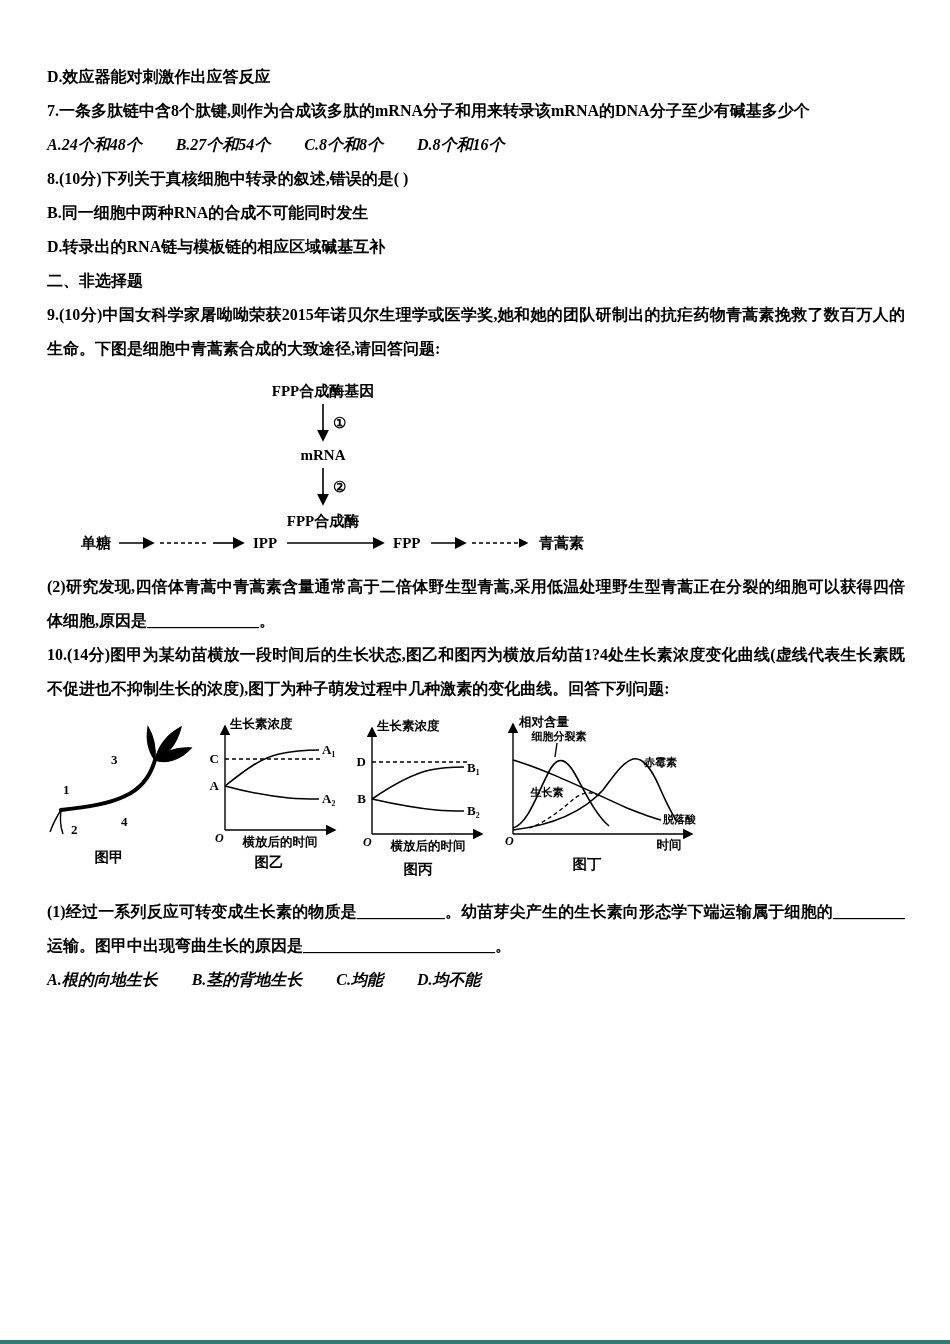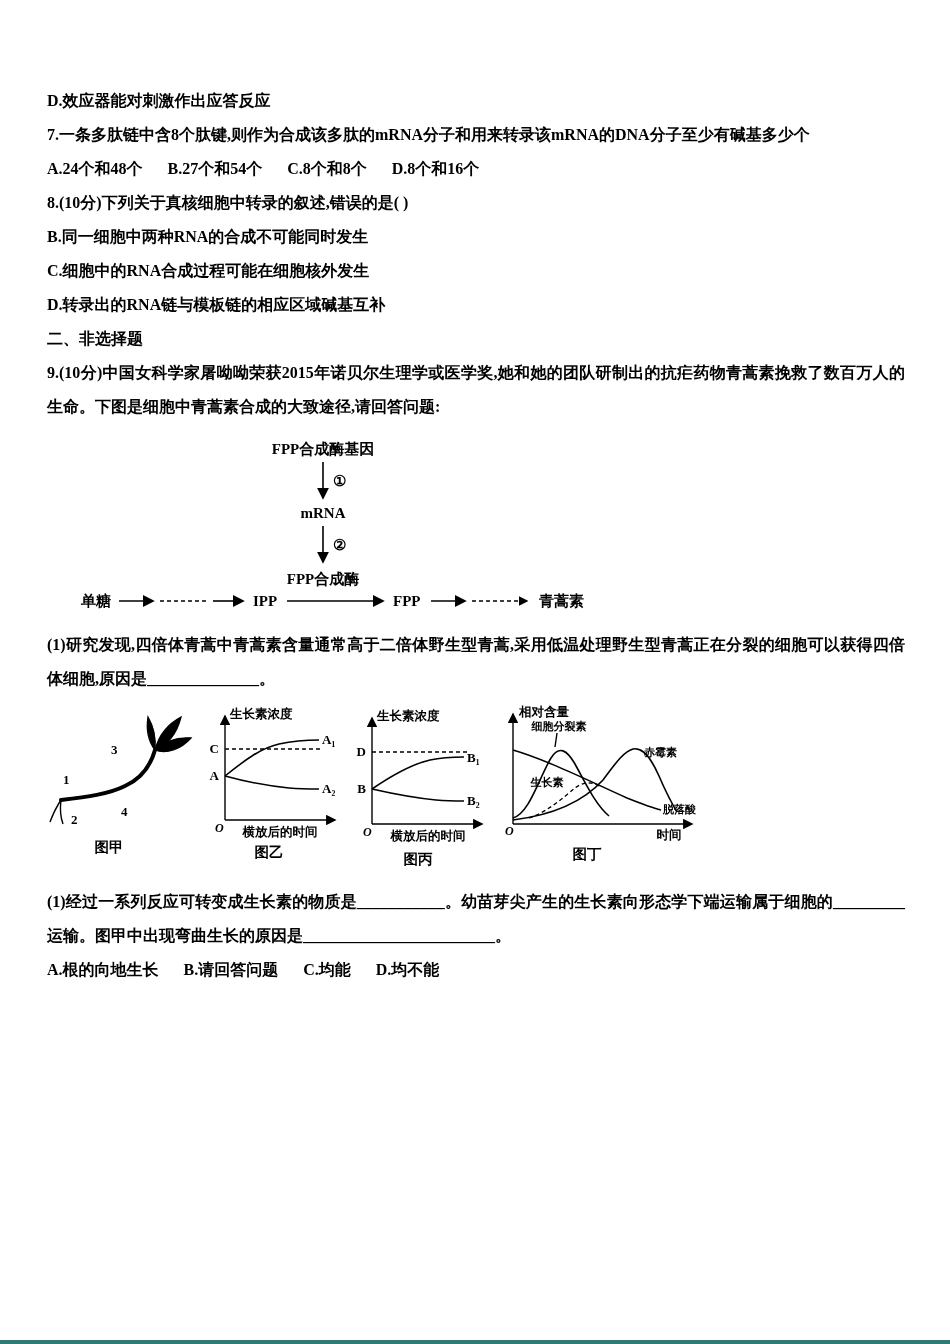--- a/index.html
+++ b/index.html
@@ -6,36 +6,37 @@
   html,body { background:#ffffff; }
   body {
     width:950px; height:1344px;
     font-family:"Liberation Serif","DejaVu Serif",serif;
     color:#000;
     position:relative;
     overflow:hidden;
   }
   .page {
     width:950px; height:1344px;
-    padding:84px 45px 0 47px;
+    padding:60px 45px 0 47px;
     overflow:hidden;
     position:relative;
   }
   .line {
     font-size:16px;
     line-height:34px;
     font-weight:600;
     text-align:justify;
   }
   .options-row {
     display:flex;
-    gap:25px;
+    gap:34px;
     font-size:16px;
     line-height:34px;
     font-weight:600;
+    font-style:italic;
   }
   .pathway-wrap { margin:10px 0 4px 16px; }
   .figure-row {
     display:flex;
     align-items:flex-start;
     margin:6px 0 8px 0;
   }
   svg text {
     font-family:"Liberation Serif","DejaVu Serif",serif;
     fill:#000;
@@ -77,21 +78,20 @@
   <p class="line">7.一条多肽链中含8个肽键,则作为合成该多肽的mRNA分子和用来转录该mRNA的DNA分子至少有碱基多少个</p>
   <div class="options-row">
     <span>A.24个和48个</span>
     <span>B.27个和54个</span>
     <span>C.8个和8个</span>
     <span>D.8个和16个</span>
   </div>
 
   <p class="line">8.(10分)下列关于真核细胞中转录的叙述,错误的是(    )</p>
   <p class="line">B.同一细胞中两种RNA的合成不可能同时发生</p>
-  <p class="line">C.细胞中的RNA合成过程可能在细胞核外发生</p>
   <p class="line">D.转录出的RNA链与模板链的相应区域碱基互补</p>
 
   <p class="line">二、非选择题</p>
 
   <p class="line">9.(10分)中国女科学家屠呦呦荣获2015年诺贝尔生理学或医学奖,她和她的团队研制出的抗疟药物青蒿素挽救了数百万人的生命。下图是细胞中青蒿素合成的大致途径,请回答问题:</p>
 
   <div class="pathway-wrap">
     <svg width="620" height="186" viewBox="0 0 620 186">
       <text x="260" y="20" text-anchor="middle" class="dt">FPP合成酶基因</text>
       <line x1="260" y1="28" x2="260" y2="64" class="arrow-line" marker-end="url(#arrow)"></line>
@@ -107,22 +107,23 @@
       <line x1="150" y1="167" x2="180" y2="167" class="arrow-line" marker-end="url(#arrow)"></line>
       <text x="190" y="172" class="dt">IPP</text>
       <line x1="224" y1="167" x2="320" y2="167" class="arrow-line" marker-end="url(#arrow)"></line>
       <text x="330" y="172" class="dt">FPP</text>
       <line x1="368" y1="167" x2="402" y2="167" class="arrow-line" marker-end="url(#arrow)"></line>
       <line x1="409" y1="167" x2="464" y2="167" class="dashed-line" marker-end="url(#arrow)"></line>
       <text x="476" y="172" class="dt">青蒿素</text>
     </svg>
   </div>
 
-  <p class="line">(1)研究发现,四倍体青蒿中青蒿素含量通常高于二倍体野生型青蒿,采用低温处理野生型青蒿正在分裂的细胞可以获得四倍体细胞,原因是______________。</p>
-
+  <p class="line">(2)研究发现,四倍体青蒿中青蒿素含量通常高于二倍体野生型青蒿,采用低温处理野生型青蒿正在分裂的细胞可以获得四倍体细胞,原因是______________。</p>
+
+  <p class="line">10.(14分)图甲为某幼苗横放一段时间后的生长状态,图乙和图丙为横放后幼苗1?4处生长素浓度变化曲线(虚线代表生长素既不促进也不抑制生长的浓度),图丁为种子萌发过程中几种激素的变化曲线。回答下列问题:</p>
 
   <div class="figure-row">
 
     <svg width="150" height="165" viewBox="0 0 150 165">
       <path d="M14,98 C10,104 6,112 3,120" class="thin"></path>
       <path d="M14,98 C13,106 13,114 16,122" class="thin"></path>
       <path d="M14,98 C40,95 62,92 78,84 C96,76 104,62 108,48" class="stem"></path>
       <path d="M108,48 C112,32 121,22 134,15 C130,31 122,42 108,48 Z" class="leaf"></path>
       <path d="M108,48 C118,39 131,35 144,36 C135,46 120,53 108,48 Z" class="leaf"></path>
       <path d="M108,48 C109,35 107,25 101,15 C99,28 102,40 108,48 Z" class="leaf"></path>
@@ -185,19 +186,19 @@
 
       <text x="18" y="133" class="org">O</text>
       <text x="182" y="137" text-anchor="middle" class="axl">时间</text>
       <text x="100" y="157" text-anchor="middle" class="cap">图丁</text>
     </svg>
   </div>
 
   <p class="line">(1)经过一系列反应可转变成生长素的物质是___________。幼苗芽尖产生的生长素向形态学下端运输属于细胞的_________运输。图甲中出现弯曲生长的原因是________________________。</p>
   <div class="options-row">
     <span>A.根的向地生长</span>
-    <span>B.请回答问题</span>
+    <span>B.茎的背地生长</span>
     <span>C.均能</span>
     <span>D.均不能</span>
   </div>
 
   <div class="bottom-edge"></div>
 </div>
 
 </body></html>

